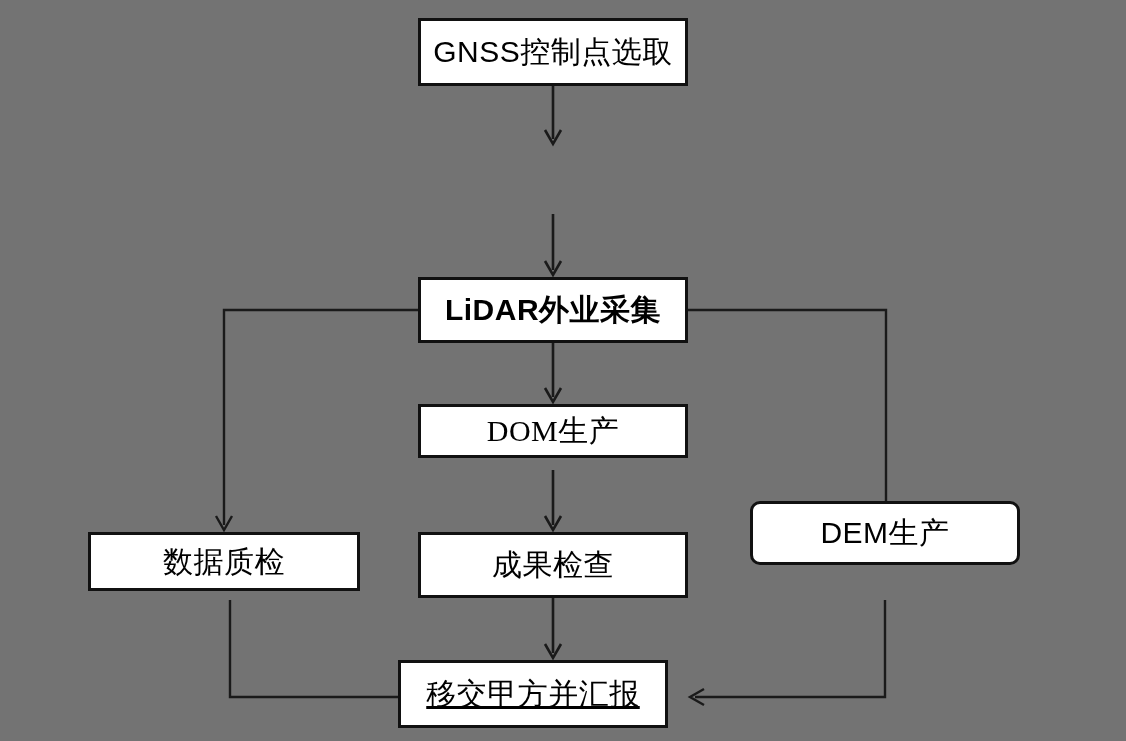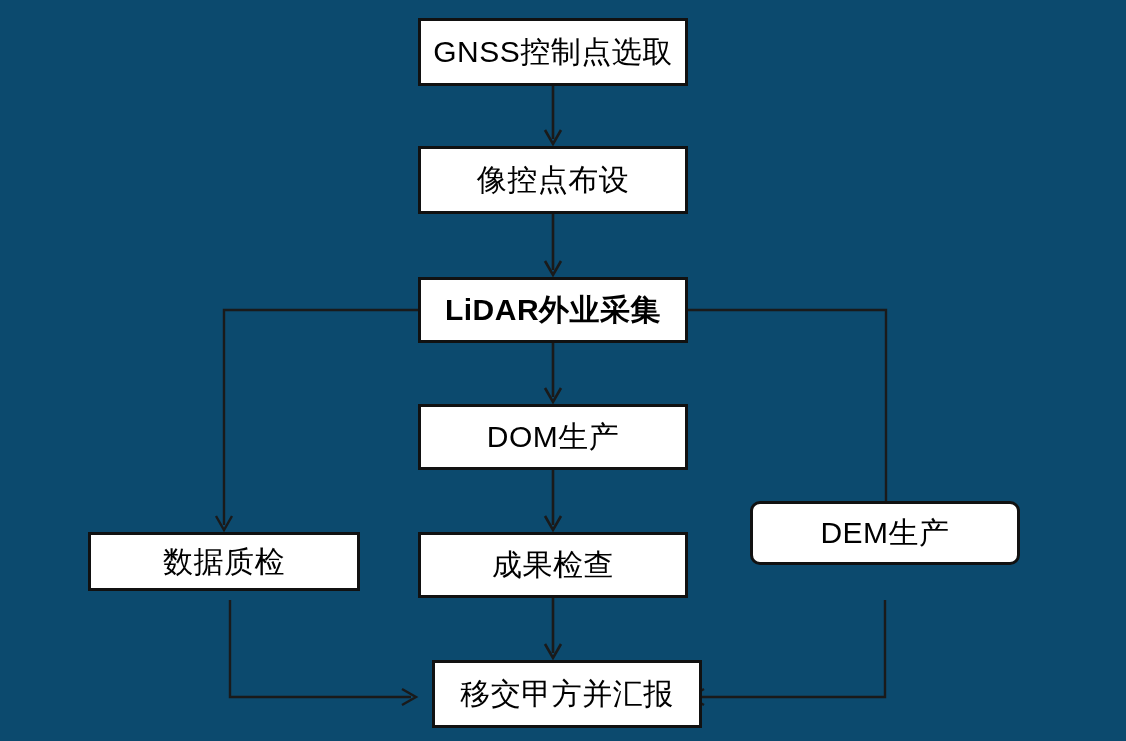--- a/index.html
+++ b/index.html
@@ -8,21 +8,21 @@
     padding: 0;
     background: #ffffff;
   }
   body {
     font-family: "Liberation Sans", "DejaVu Sans", sans-serif;
   }
   #flow-canvas {
     position: relative;
     width: 1126px;
     height: 741px;
-    background: #0c4a6e;
+    background: #737373;
     overflow: hidden;
   }
   #edge-layer {
     position: absolute;
     left: 0;
     top: 0;
     width: 1126px;
     height: 741px;
     pointer-events: none;
   }
@@ -40,25 +40,25 @@
     font-size: 30px;
     line-height: 1;
     color: #000000;
     white-space: nowrap;
     letter-spacing: 0.5px;
   }
   
   #node-gnss      { left: 418px; top: 18px;  width: 270px; height: 68px; }
   #node-control   { left: 418px; top: 146px; width: 270px; height: 68px; }
   #node-lidar     { left: 418px; top: 277px; width: 270px; height: 66px; font-weight: bold; }
-  #node-dom       { left: 418px; top: 404px; width: 270px; height: 66px; }
+  #node-dom       { left: 418px; top: 404px; width: 270px; height: 54px; font-family: Liberation Serif, serif; }
   #node-quality   { left: 88px;  top: 532px; width: 272px; height: 59px; }
   #node-result    { left: 418px; top: 532px; width: 270px; height: 66px; }
   #node-dem       { left: 750px; top: 501px; width: 270px; height: 64px; border-radius: 10px; }
-  #node-handover  { left: 432px; top: 660px; width: 270px; height: 68px; }
+  #node-handover  { left: 398px; top: 660px; width: 270px; height: 68px; text-decoration: underline; }
 </style>
 </head>
 <body>
 
 <div id="flow-canvas">
 
   <svg id="edge-layer" viewBox="0 0 1126 741" width="1126" height="741" xmlns="http://www.w3.org/2000/svg">
 
     <g>
       <path d="M553,86 L553,139" stroke="#1a1a1a" stroke-width="2.6" fill="none"></path>
@@ -103,23 +103,20 @@
     <g>
       <path d="M885,600 L885,697 L695,697" stroke="#1a1a1a" stroke-width="2.4" fill="none"></path>
       <path d="M704,689 L690,697 L704,705" stroke="#1a1a1a" stroke-width="2.4" fill="none"></path>
     </g>
   </svg>
 
   <div class="node" id="node-gnss">
     <span class="node-label">GNSS控制点选取</span>
   </div>
 
-  <div class="node" id="node-control">
-    <span class="node-label">像控点布设</span>
-  </div>
 
   <div class="node" id="node-lidar">
     <span class="node-label">LiDAR外业采集</span>
   </div>
 
   <div class="node" id="node-dom">
     <span class="node-label">DOM生产</span>
   </div>
 
   <div class="node" id="node-quality">

